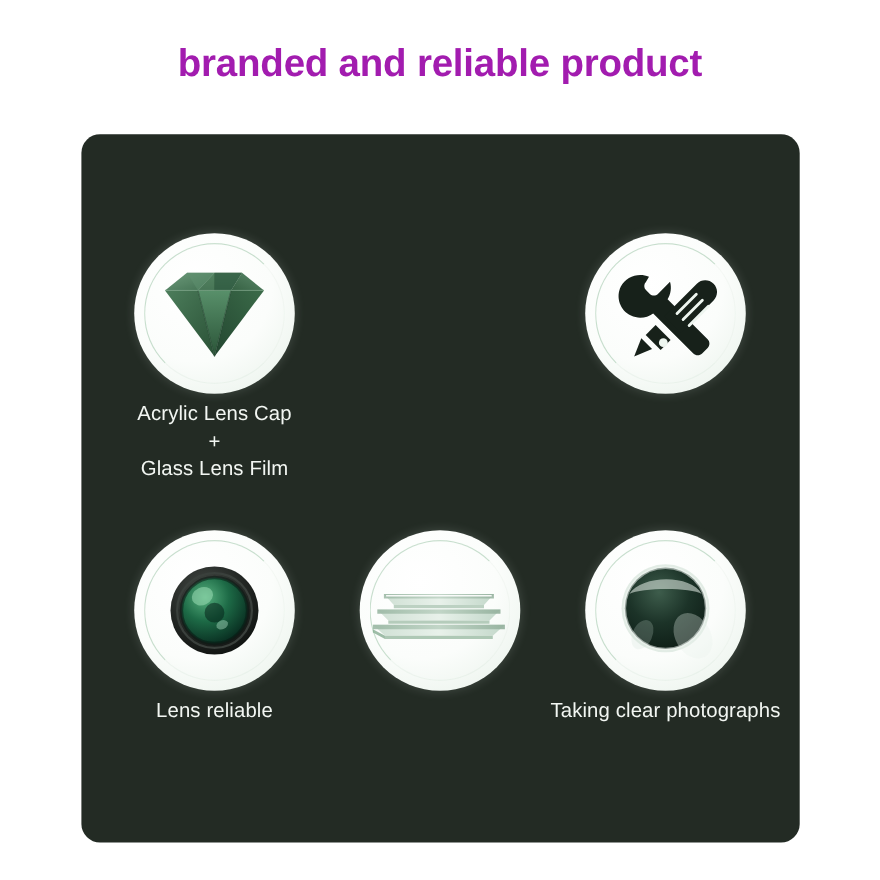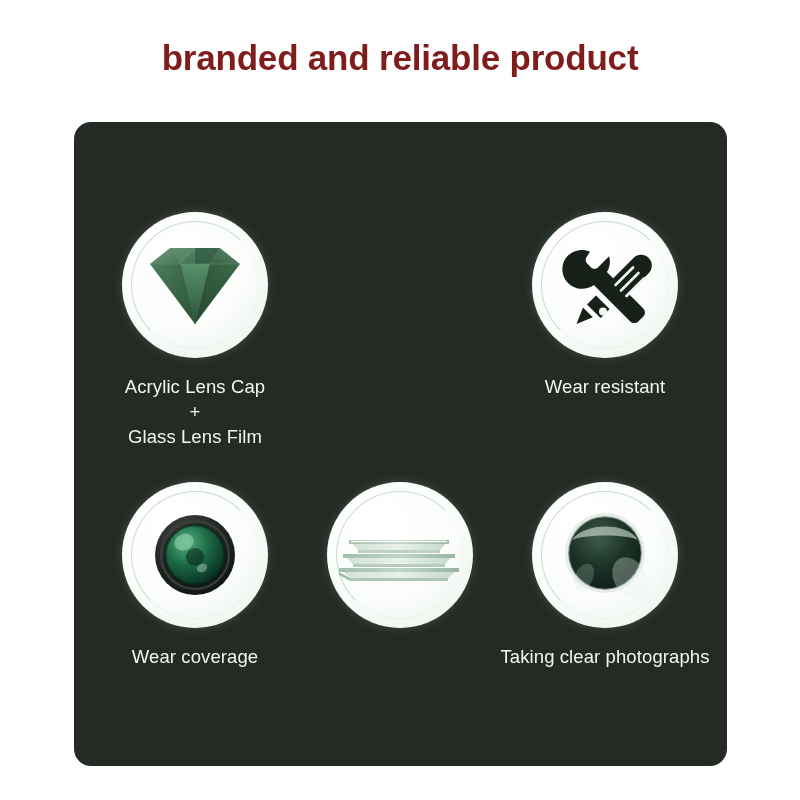--- a/index.html
+++ b/index.html
@@ -16,21 +16,21 @@
   }
 
   #page-title {
     position: absolute;
     left: 0;
     top: 38px;
     width: 800px;
     text-align: center;
     font-size: 35px;
     font-weight: bold;
-    color: #7f1d1d;
+    color: #a21caf;
     letter-spacing: -0.2px;
   }
 
   #feature-panel {
     position: absolute;
     left: 74px;
     top: 122px;
     width: 653px;
     height: 644px;
     background: #232b24;
@@ -81,21 +81,21 @@
   }
   .icon-art {
     position: absolute;
     left: 0;
     top: 0;
     width: 146px;
     height: 146px;
   }
 
   .feature-label {
-    margin-top: 16px;
+    margin-top: 5px;
     color: #f2f6f2;
     font-size: 18.5px;
     line-height: 25px;
     font-weight: 400;
     letter-spacing: 0.1px;
     white-space: pre-line;
   }
   .label-wide {
     width: 260px;
     margin-left: -25px;
@@ -174,21 +174,20 @@
 
           <g stroke="#eef6f0" stroke-width="2.6" stroke-linecap="round">
             <line x1="83.5" y1="73.0" x2="101.0" y2="55.5"></line>
             <line x1="89.0" y1="78.5" x2="106.5" y2="61.0"></line>
             <line x1="94.5" y1="84.0" x2="112.0" y2="66.5"></line>
           </g>
 
           <circle cx="71.0" cy="99.5" r="4.0" fill="#eef6f0"></circle>
         </svg>
       </div>
-      <div class="feature-label">Wear resistant</div>
     </div>
 
     <div class="feature-cell cell-c0 row-r1">
       <div class="icon-circle">
         <svg class="icon-art" viewBox="0 0 146 146">
           <defs>
             <radialGradient id="lensBarrel" cx="0.4" cy="0.32" r="0.78">
               <stop offset="0" stop-color="#4a4f4b"></stop>
                 <stop offset="0.55" stop-color="#242825"></stop>
                 <stop offset="1" stop-color="#0c0f0d"></stop>
@@ -201,21 +200,21 @@
           </defs>
           <circle cx="73" cy="73" r="40" fill="url(#lensBarrel)"></circle>
           <circle cx="73" cy="73" r="34" fill="#16191700" stroke="#3a403c" stroke-width="2"></circle>
           <circle cx="73" cy="73" r="30" fill="url(#lensGlass)"></circle>
           <circle cx="73" cy="73" r="30" fill="none" stroke="#0a1712" stroke-width="3" opacity="0.55"></circle>
           <ellipse cx="62" cy="60" rx="10" ry="8" fill="#9adcb4" opacity="0.55" transform="rotate(-25 62 60)"></ellipse>
           <ellipse cx="80" cy="86" rx="5.5" ry="4" fill="#bfeed4" opacity="0.4" transform="rotate(-25 80 86)"></ellipse>
           <circle cx="73" cy="75" r="9" fill="#05221a" opacity="0.55"></circle>
         </svg>
       </div>
-      <div class="feature-label">Wear coverage</div>
+      <div class="feature-label">Lens reliable</div>
     </div>
 
     <div class="feature-cell cell-c1 row-r1">
       <div class="icon-circle">
         <svg class="icon-art" viewBox="0 0 146 146">
           <defs>
             <linearGradient id="sheetTop" x1="0" y1="0" x2="1" y2="0">
               <stop offset="0" stop-color="#cfe0d4"></stop>
                 <stop offset="0.5" stop-color="#e8f1ea"></stop>
                 <stop offset="1" stop-color="#c3d8ca"></stop>

